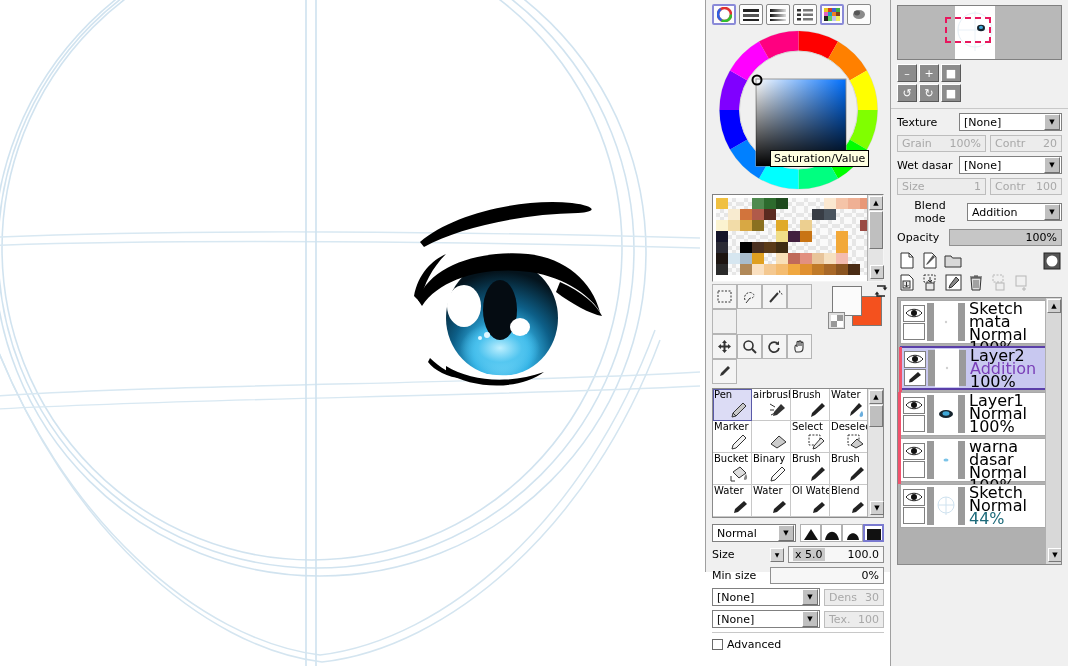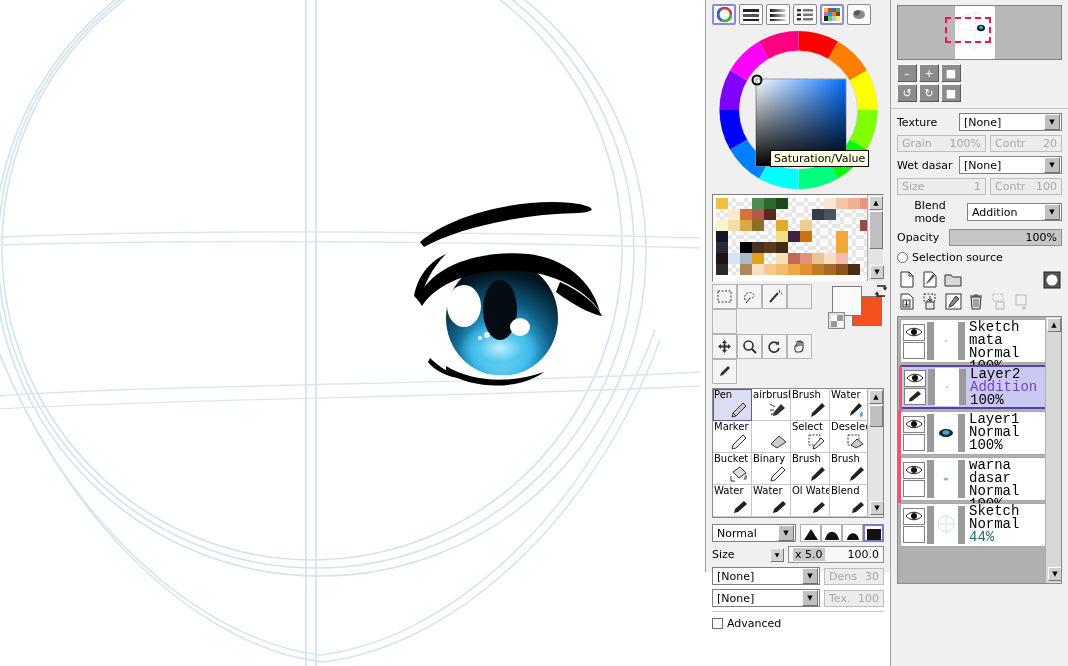--- a/index.html
+++ b/index.html
@@ -128,21 +128,21 @@
   .lbtn.dim { opacity:.3; }
 
   .layerlist { position:relative; margin:2px 6px 0 6px; border:1px solid #8a8a8a; background:#b0b0b0; height:268px; overflow:hidden; }
   .layer { display:flex; background:#fff; border:1px solid #a8a8a8; margin:2px; height:44px; align-items:stretch; position:relative; }
   .layer.sel { background:#c8c8f0; border:2px solid #5a3fa8; }
   .layer .redbar { position:absolute; left:-3px; top:-1px; width:3px; height:46px; background:#f2536d; }
   .eyecol { width:26px; display:flex; flex-direction:column; align-items:center; justify-content:center; gap:1px; }
   .ebox { width:22px;height:17px;border:1px solid #808080;background:#fff;display:flex;align-items:center;justify-content:center;font-size:11px; }
   .lthumb { width:38px; background:#9a9a9a; display:flex; align-items:center; justify-content:center; margin:2px 0; }
   .lthumb .inner { width:24px; height:38px; background:#fff; display:flex; align-items:center; justify-content:center; }
-  .linfo { flex:1; padding:1px 0 12px 4px; line-height:13px; font-size:14px;font-family:Liberation Mono, monospace; }
+  .linfo { flex:1; padding:1px 0 12px 4px; line-height:13px; font-size:16px; }
   .lmode.add { color:#7a3fb8; }
   .lopa.teal { color:#1d6a7a; }
 </style>
 </head>
 <body>
 
 <div class="app">
 
   <div class="canvas-area">
     <svg width="705" height="666" viewBox="0 0 705 666">
@@ -648,20 +648,26 @@
 
       <div class="prow">
         <div class="plabel">Size</div>
         <div class="minibtn">▼</div>
         <div class="valbox" style="flex:1;">
           <span style="background:#c8c8c8; padding:0 2px;">x 5.0</span>
           <span>100.0</span>
         </div>
       </div>
 
+      <div class="prow">
+        <div class="plabel">Min size</div>
+        <div class="valbox" style="flex:1; justify-content:flex-end;">
+          <span>0%</span>
+        </div>
+      </div>
 
 
       <div class="prow">
         <div class="combo" style="flex:1.5;">
           <span>[None]</span>
           <span class="arrow">▼</span>
         </div>
         <div class="valbox gray" style="width:60px;">
           <span>Dens</span>
           <span>30</span>
@@ -759,24 +765,20 @@
         <span class="arrow">▼</span>
       </div>
     </div>
     <div class="prow">
       <div class="plabel" style="width:48px;">Opacity</div>
       <div class="valbox sliderfill" style="flex:1; justify-content:flex-end;">
         <span>100%</span>
       </div>
     </div>
 
-    <div class="checkrow">
-      <div class="rbox"></div>
-      <span>Selection source</span>
-    </div>
 
     <div class="layerbtns">
       <div class="lbtn">
           <svg width="16" height="17">
             <path d="M2 1 H10 L14 5 V16 H2 Z" fill="#fff" stroke="#333"></path>
             <path d="M10 1 V5 H14" fill="none" stroke="#333"></path>
           </svg>
         </div>
       <div class="lbtn">
           <svg width="16" height="17">

